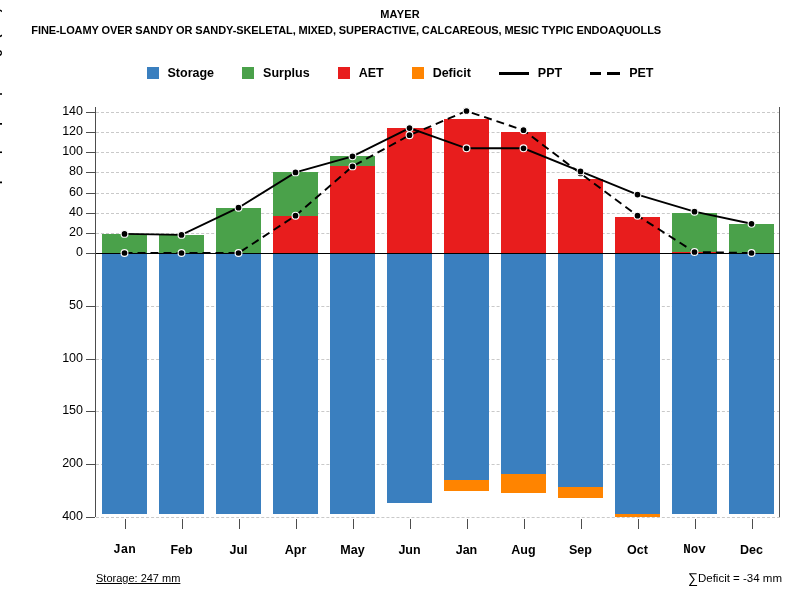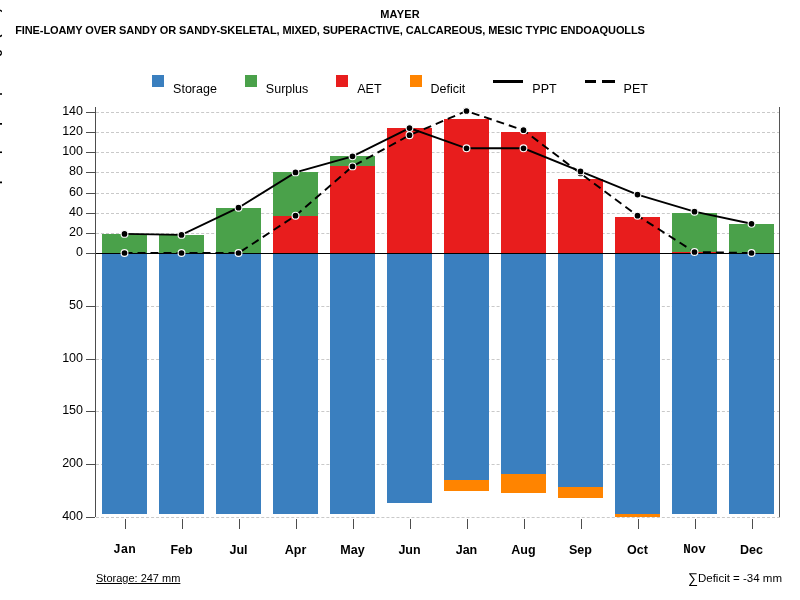--- a/index.html
+++ b/index.html
@@ -9,34 +9,34 @@
     color:#000;overflow:hidden;position:relative;
   }
   #chart-root{position:absolute;left:0;top:0;width:800px;height:600px;}
 
   
   .title-main{
     position:absolute;left:0;top:8px;width:800px;text-align:center;
     font-size:11px;font-weight:bold;letter-spacing:.2px;
   }
   .title-sub{
-    position:absolute;left:8px;top:24px;width:644px;text-align:center;
+    position:absolute;left:17px;top:24px;width:644px;text-align:right;
     font-size:11px;font-weight:bold;letter-spacing:-.1px;white-space:nowrap;
   }
 
   
   .legend{
     position:absolute;left:0;top:66px;width:800px;
     display:flex;justify-content:center;align-items:center;gap:0px;
   }
   .legend-item{display:flex;align-items:center;margin:0 14px;}
   .legend-swatch{width:12px;height:12px;margin-right:9px;display:block;}
   .legend-line{width:30px;height:0;margin-right:9px;display:block;position:relative;}
   .legend-line i{display:block;position:absolute;top:-1px;height:2.5px;background:#000;}
-  .legend-label{font-size:12.5px;font-weight:normal;margin-top:16px;}
+  .legend-label{font-size:12.5px;font-weight:bold;}
 
   
   #plot{position:absolute;left:96px;top:107px;width:684px;height:410px;}
   .gridline{position:absolute;left:0;width:100%;height:0;
     border-top:1px dashed #c9c9c9;}
   .zeroline{position:absolute;left:0;width:100%;height:0;border-top:1.4px solid #000;z-index:6;}
   .plot-border-r{position:absolute;right:0;top:0;width:0;height:100%;border-right:1px solid #555;}
 
   .bar-col{position:absolute;bottom:0;top:0;}
   .seg{position:absolute;left:0;width:100%;}

